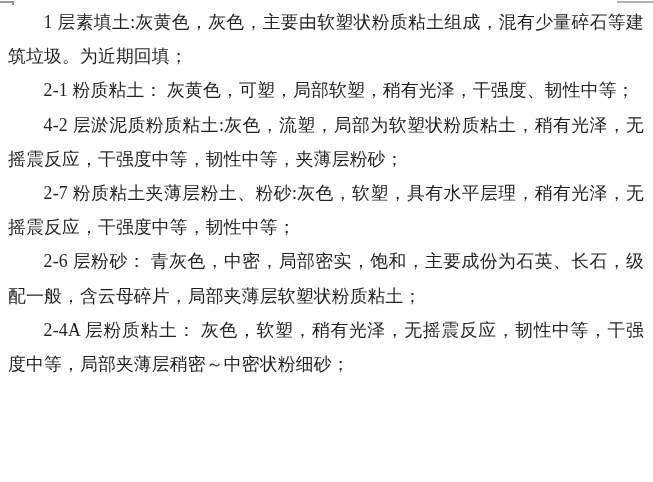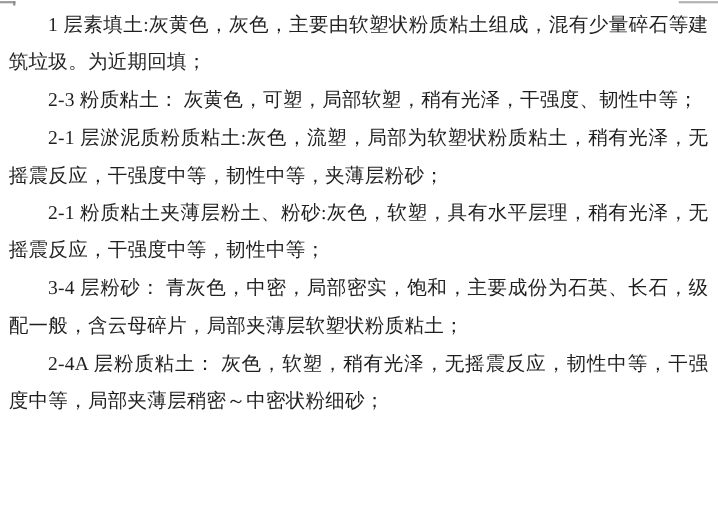--- a/index.html
+++ b/index.html
@@ -62,20 +62,20 @@
 </head>
 <body>
 
 <div class="page">
 
   <div class="border-fragment left"></div>
   <div class="border-fragment right"></div>
 
   <div class="text-area">
     <p>1 层素填土:灰黄色，灰色，主要由软塑状粉质粘土组成，混有少量碎石等建筑垃圾。为近期回填；</p>
-    <p>2-3 粉质粘土： 灰黄色，可塑，局部软塑，稍有光泽，干强度、韧性中等；</p>
-    <p>2-1 层淤泥质粉质粘土:灰色，流塑，局部为软塑状粉质粘土，稍有光泽，无摇震反应，干强度中等，韧性中等，夹薄层粉砂；</p>
-    <p>2-1 粉质粘土夹薄层粉土、粉砂:灰色，软塑，具有水平层理，稍有光泽，无摇震反应，干强度中等，韧性中等；</p>
-    <p>3-4 层粉砂： 青灰色，中密，局部密实，饱和，主要成份为石英、长石，级配一般，含云母碎片，局部夹薄层软塑状粉质粘土；</p>
+    <p>2-1 粉质粘土： 灰黄色，可塑，局部软塑，稍有光泽，干强度、韧性中等；</p>
+    <p>4-2 层淤泥质粉质粘土:灰色，流塑，局部为软塑状粉质粘土，稍有光泽，无摇震反应，干强度中等，韧性中等，夹薄层粉砂；</p>
+    <p>2-7 粉质粘土夹薄层粉土、粉砂:灰色，软塑，具有水平层理，稍有光泽，无摇震反应，干强度中等，韧性中等；</p>
+    <p>2-6 层粉砂： 青灰色，中密，局部密实，饱和，主要成份为石英、长石，级配一般，含云母碎片，局部夹薄层软塑状粉质粘土；</p>
     <p>2-4A 层粉质粘土： 灰色，软塑，稍有光泽，无摇震反应，韧性中等，干强度中等，局部夹薄层稍密～中密状粉细砂；</p>
   </div>
 
 </div>
 
 </body></html>

